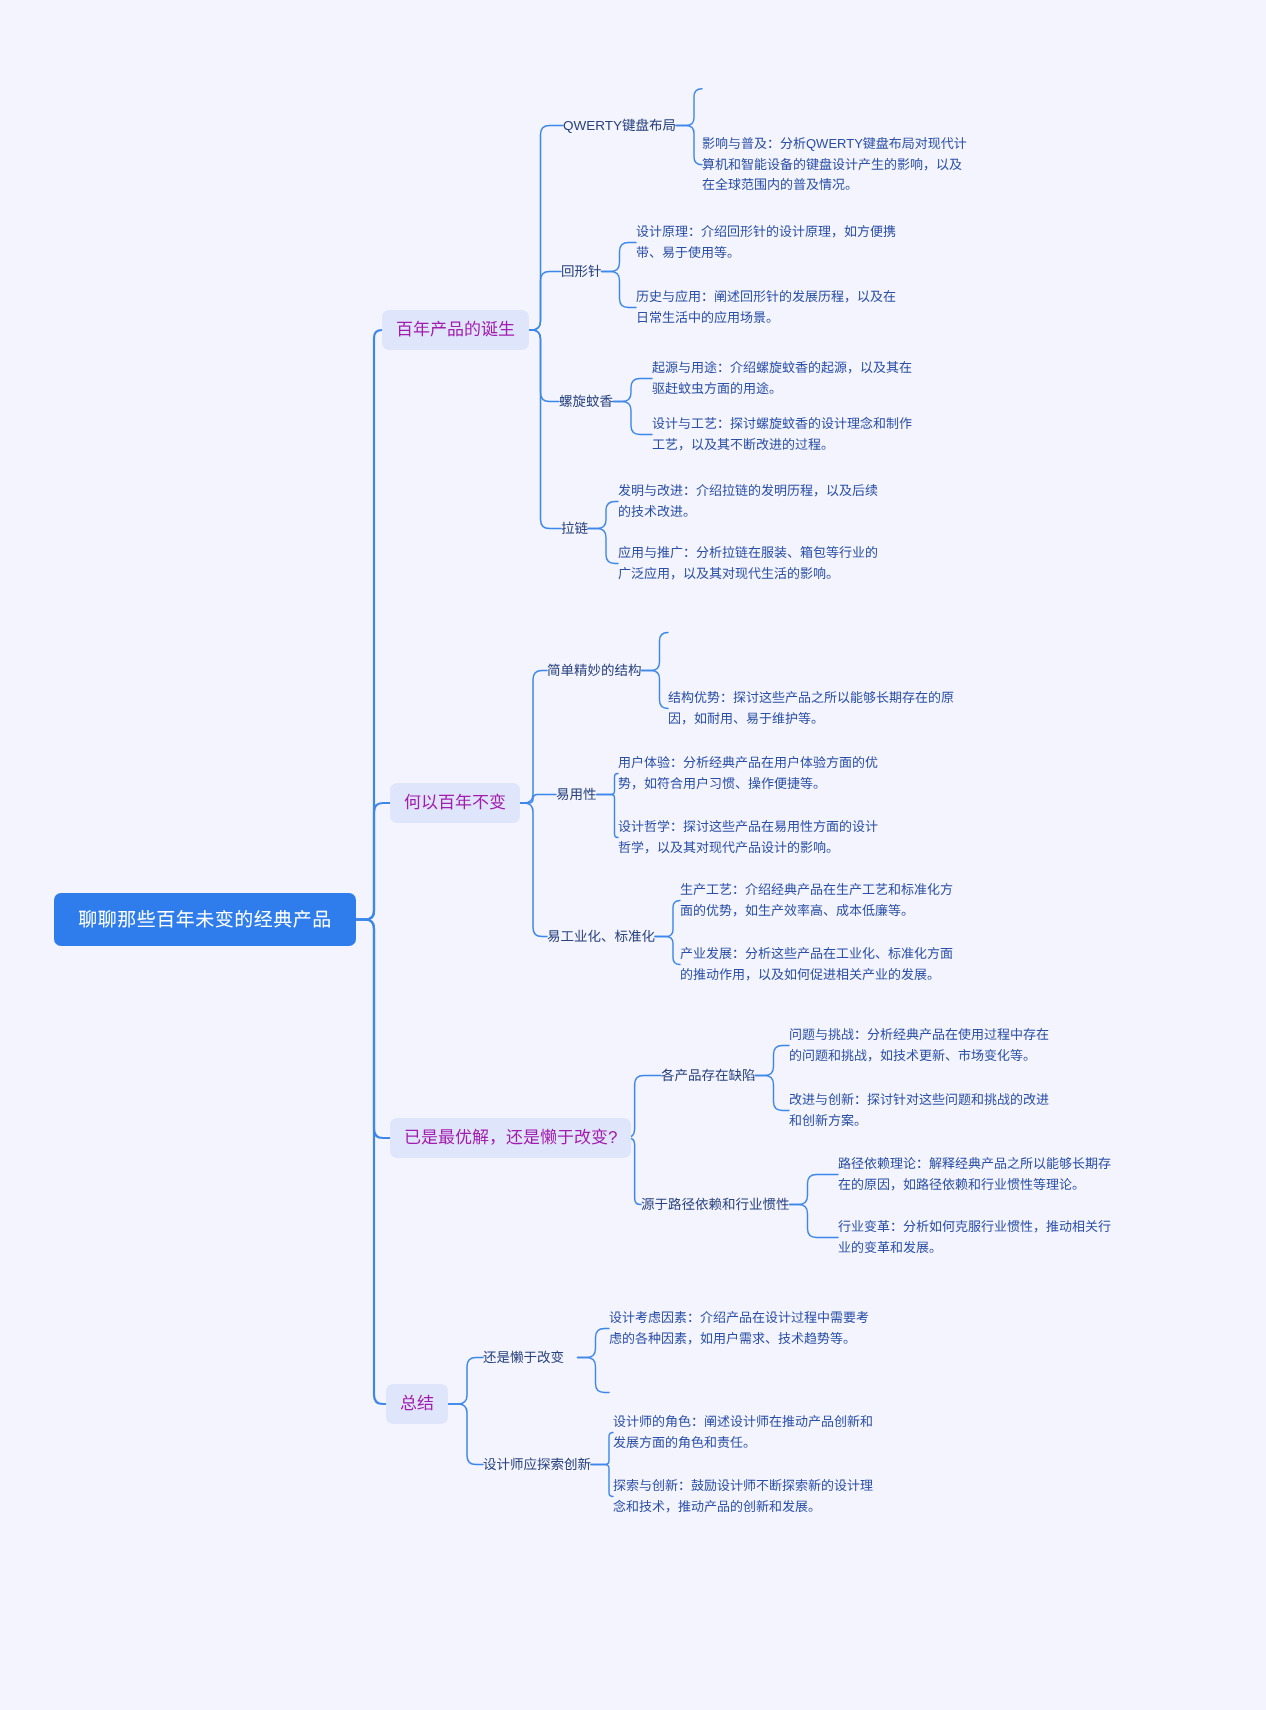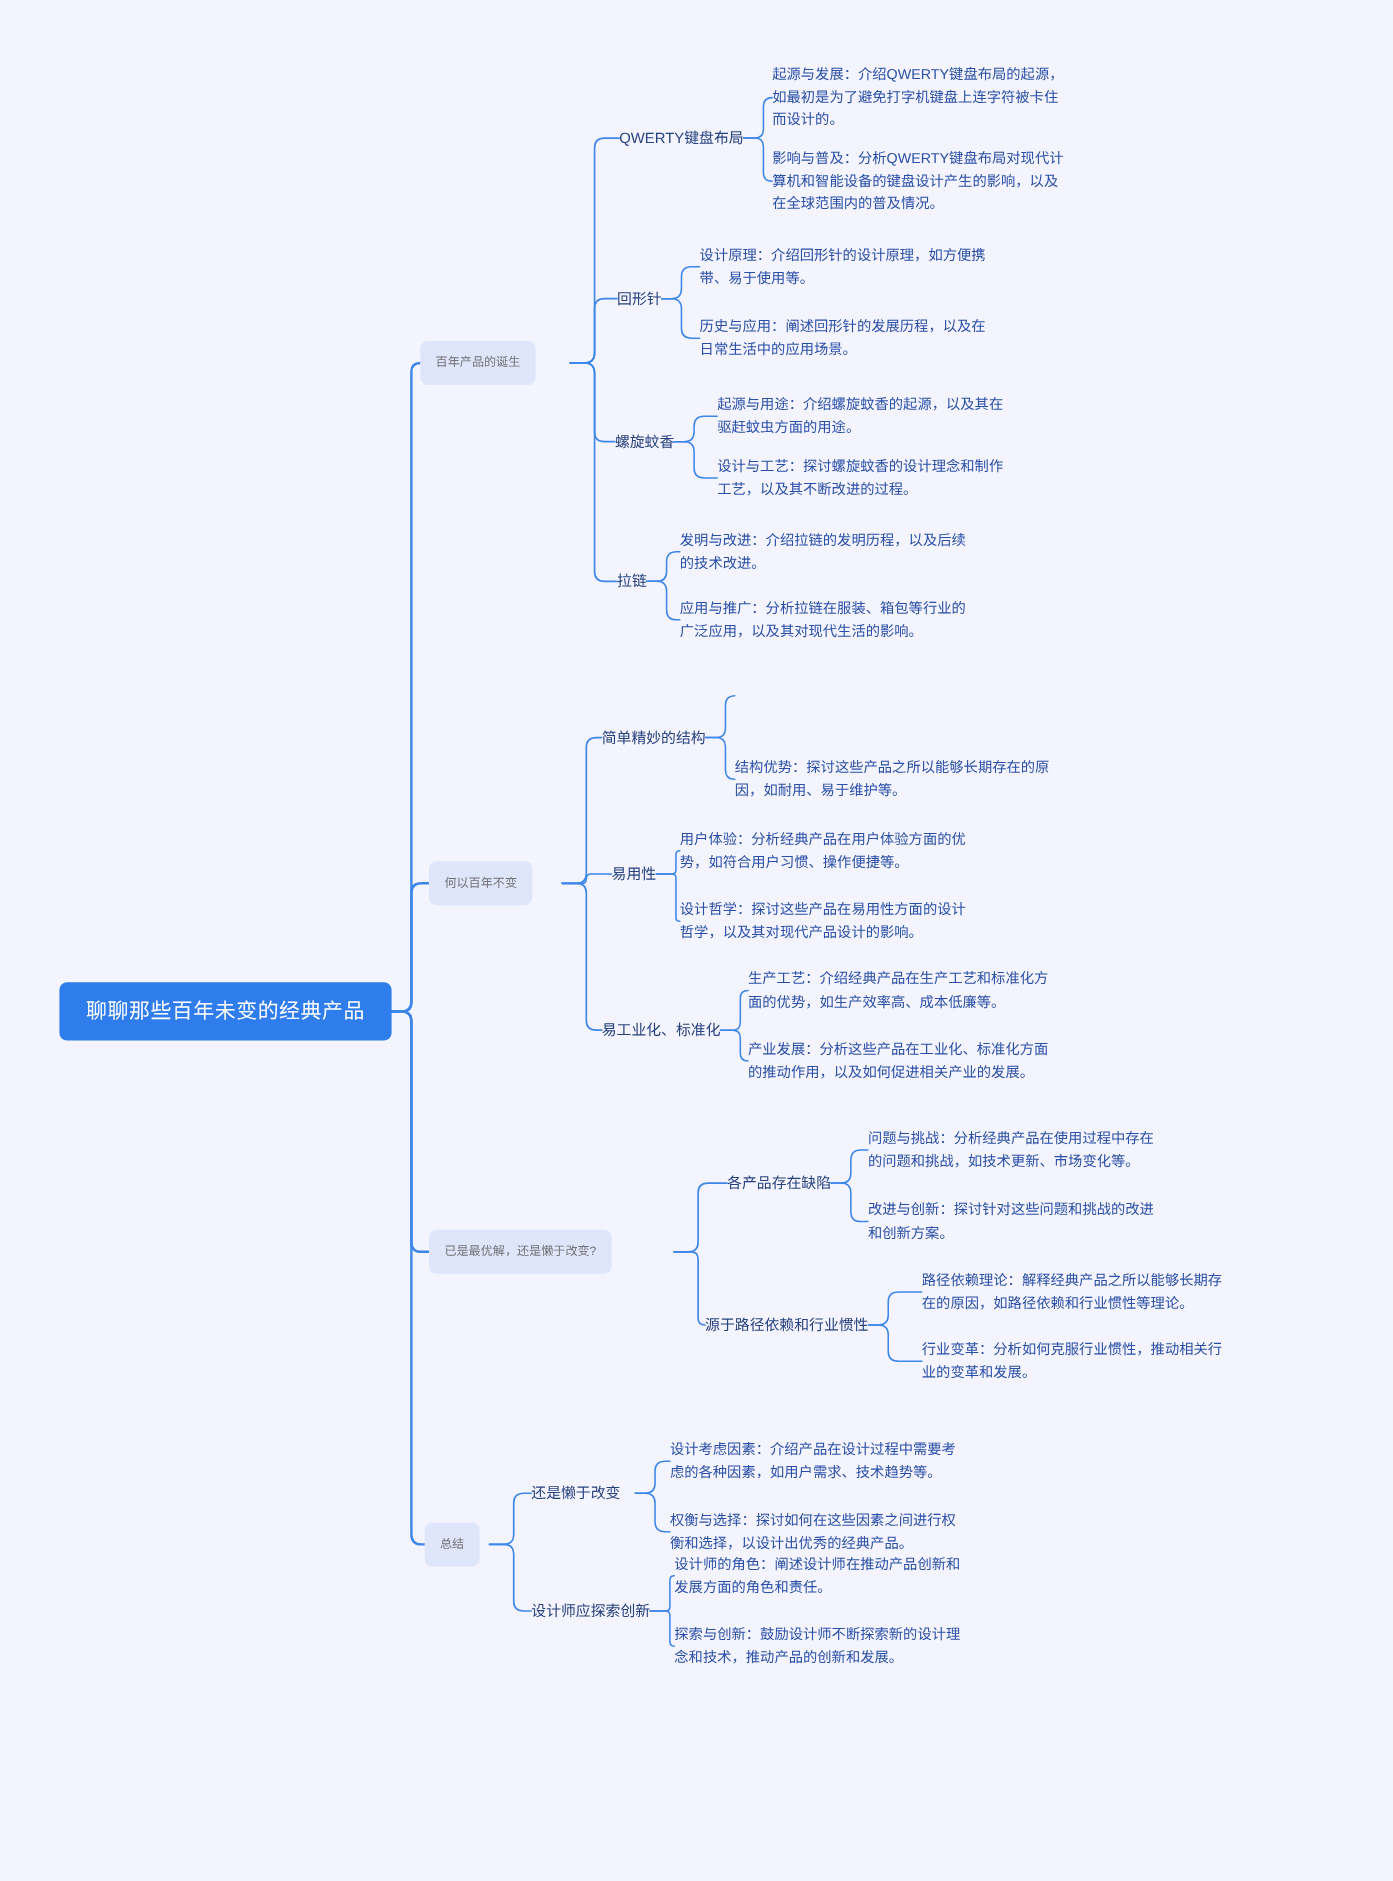--- a/index.html
+++ b/index.html
@@ -23,23 +23,23 @@
     font-size:19px;
     line-height:29px;
     text-align:center;
     padding:12px 14px;
     letter-spacing:.5px;
   }
 
   
   .lvl1{
     background:#dfe6fb;
-    color:#737373;
+    color:#a21caf;
     border-radius:7px;
-    font-size:11px;
+    font-size:17px;
     line-height:22px;
     text-align:center;
     padding:9px 14px;
     white-space:nowrap;
   }
 
   
   .lvl2{
     color:#28417f;
     font-size:13.5px;
@@ -101,21 +101,20 @@
     </svg>
 
   <div class="node root" id="root-node" style="left:54px;top:893px;width:302px;">聊聊那些百年未变的经典产品</div>
 
   <div class="node lvl1" style="left:382px;top:310px;">百年产品的诞生</div>
   <div class="node lvl1" style="left:390px;top:783px;">何以百年不变</div>
   <div class="node lvl1" style="left:390px;top:1118px;">已是最优解，还是懒于改变?</div>
   <div class="node lvl1" style="left:386px;top:1384px;">总结</div>
 
   <div class="node lvl2" style="left:563px;top:116px;">QWERTY键盘布局</div>
-  <div class="node lvl3" style="left:702px;top:58px;width:268px;">起源与发展：介绍QWERTY键盘布局的起源，如最初是为了避免打字机键盘上连字符被卡住而设计的。</div>
   <div class="node lvl3" style="left:702px;top:134px;width:272px;">影响与普及：分析QWERTY键盘布局对现代计算机和智能设备的键盘设计产生的影响，以及在全球范围内的普及情况。</div>
 
   <div class="node lvl2" style="left:561px;top:262px;">回形针</div>
   <div class="node lvl3" style="left:636px;top:222px;width:272px;">设计原理：介绍回形针的设计原理，如方便携带、易于使用等。</div>
   <div class="node lvl3" style="left:636px;top:287px;width:272px;">历史与应用：阐述回形针的发展历程，以及在日常生活中的应用场景。</div>
 
   <div class="node lvl2" style="left:559px;top:392px;">螺旋蚊香</div>
   <div class="node lvl3" style="left:652px;top:358px;width:272px;">起源与用途：介绍螺旋蚊香的起源，以及其在驱赶蚊虫方面的用途。</div>
   <div class="node lvl3" style="left:652px;top:414px;width:272px;">设计与工艺：探讨螺旋蚊香的设计理念和制作工艺，以及其不断改进的过程。</div>
 
@@ -137,18 +136,17 @@
   <div class="node lvl2" style="left:661px;top:1066px;">各产品存在缺陷</div>
   <div class="node lvl3" style="left:789px;top:1025px;width:272px;">问题与挑战：分析经典产品在使用过程中存在的问题和挑战，如技术更新、市场变化等。</div>
   <div class="node lvl3" style="left:789px;top:1090px;width:272px;">改进与创新：探讨针对这些问题和挑战的改进和创新方案。</div>
 
   <div class="node lvl2" style="left:641px;top:1195px;">源于路径依赖和行业惯性</div>
   <div class="node lvl3" style="left:838px;top:1154px;width:274px;">路径依赖理论：解释经典产品之所以能够长期存在的原因，如路径依赖和行业惯性等理论。</div>
   <div class="node lvl3" style="left:838px;top:1217px;width:274px;">行业变革：分析如何克服行业惯性，推动相关行业的变革和发展。</div>
 
   <div class="node lvl2" style="left:483px;top:1348px;">还是懒于改变</div>
   <div class="node lvl3" style="left:609px;top:1308px;width:272px;">设计考虑因素：介绍产品在设计过程中需要考虑的各种因素，如用户需求、技术趋势等。</div>
-  <div class="node lvl3" style="left:609px;top:1372px;width:272px;">权衡与选择：探讨如何在这些因素之间进行权衡和选择，以设计出优秀的经典产品。</div>
 
   <div class="node lvl2" style="left:483px;top:1455px;">设计师应探索创新</div>
   <div class="node lvl3" style="left:613px;top:1412px;width:272px;">设计师的角色：阐述设计师在推动产品创新和发展方面的角色和责任。</div>
   <div class="node lvl3" style="left:613px;top:1476px;width:272px;">探索与创新：鼓励设计师不断探索新的设计理念和技术，推动产品的创新和发展。</div>
 </div>
 
 </body></html>

